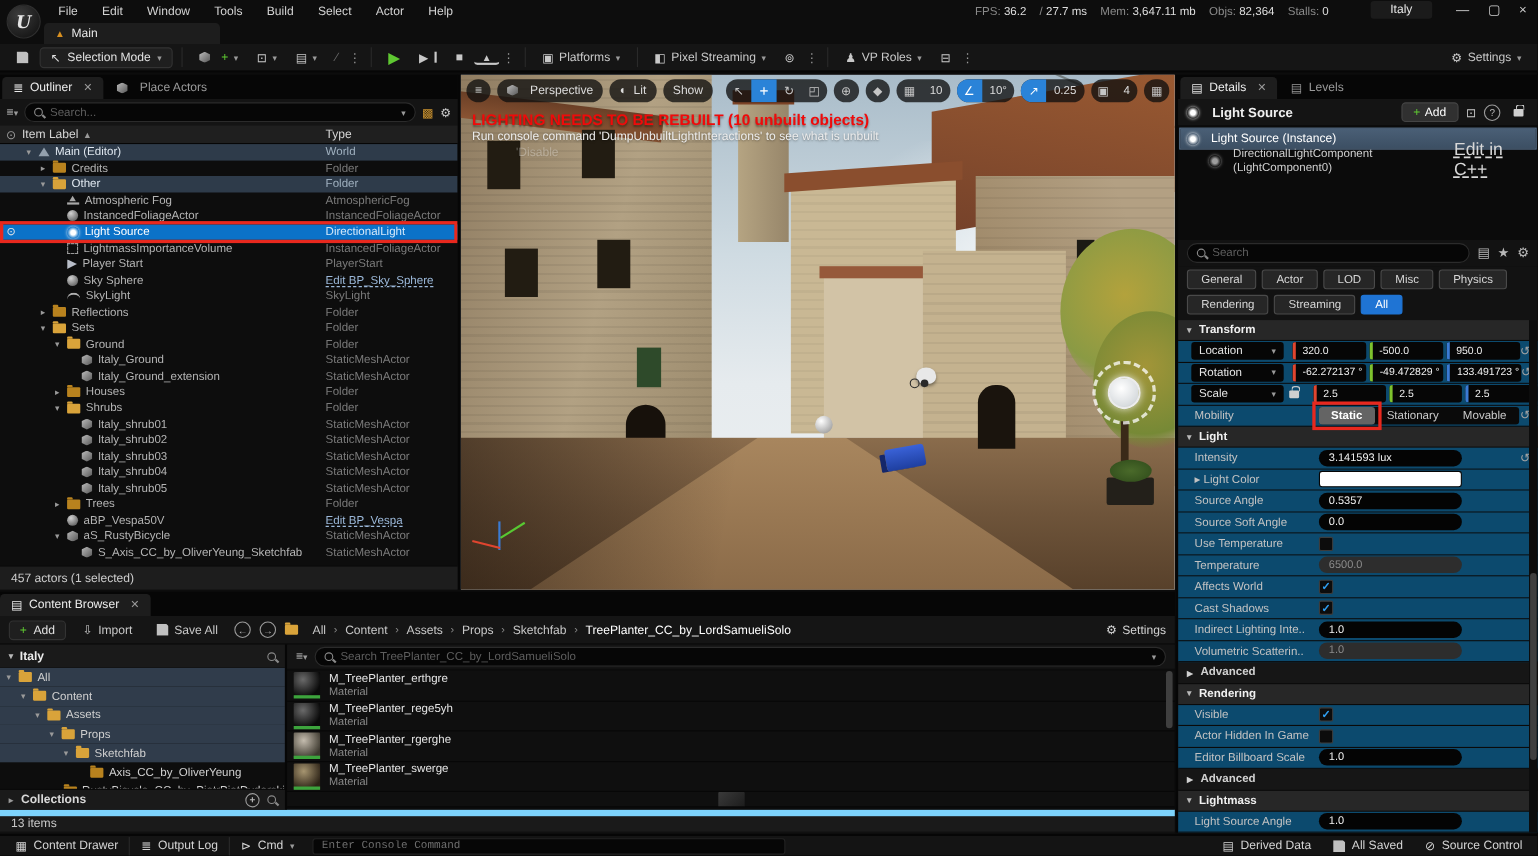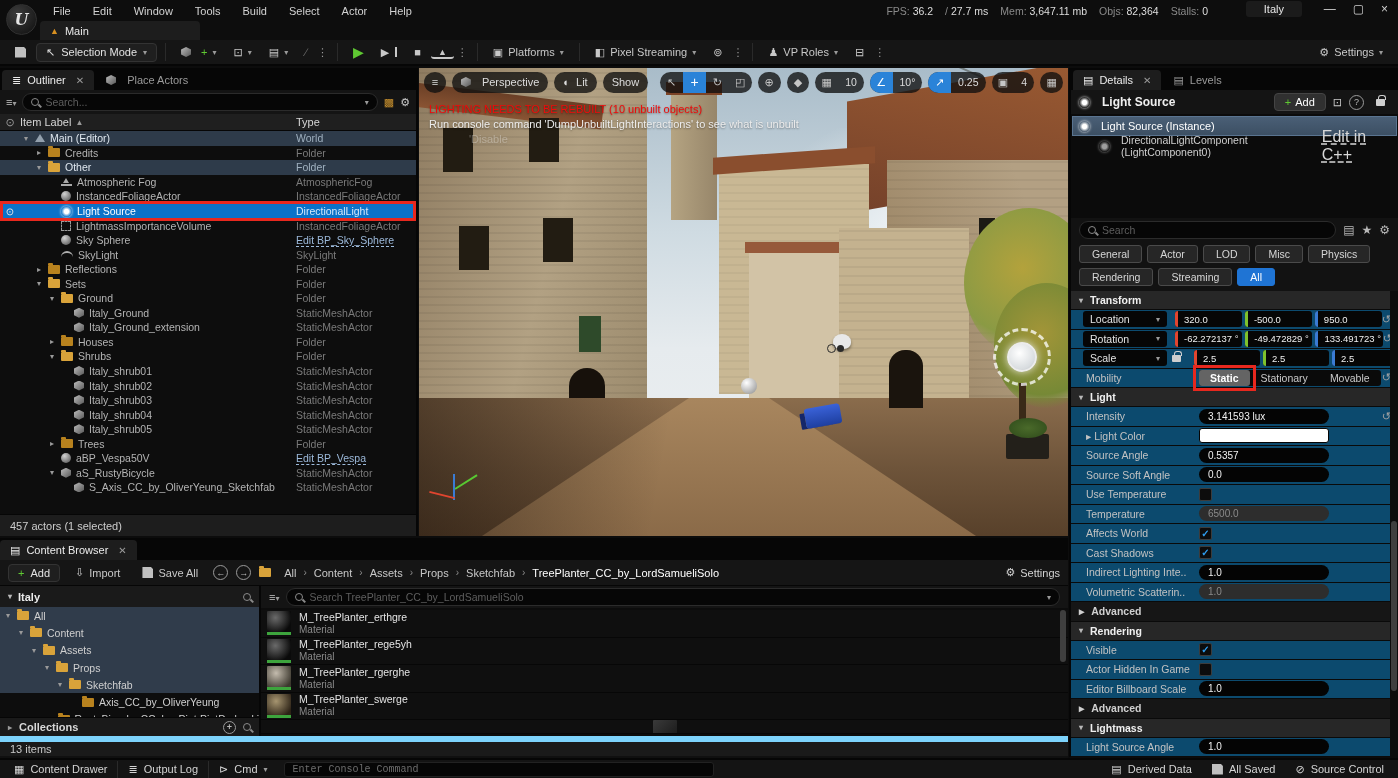--- a/index.html
+++ b/index.html
@@ -71,21 +71,21 @@
 .viewport{position:absolute;left:419px;top:68px;width:649px;height:468px;overflow:hidden;background:#9aa6ad;}
 .sc{position:absolute;}
 .vp-toolbar{position:absolute;left:5px;right:5px;top:3px;height:22px;display:flex;align-items:center;gap:6px;z-index:20;}
 .vp-pill{background:rgba(16,16,16,.78);border-radius:11px;height:21px;display:flex;align-items:center;gap:6px;padding:0 9px;color:#dcdcdc;}
 .vp-round{width:22px;justify-content:center;padding:0;border-radius:50%;}
 .vp-group{display:flex;background:rgba(16,16,16,.78);border-radius:11px;overflow:hidden;height:21px;}
 .vp-btn{width:23px;display:flex;align-items:center;justify-content:center;color:#c6c6c6;font-size:11px;}
 .vp-btn.on{background:#2a83d8;color:#fff;}
 .vp-val{padding:0 7px;display:flex;align-items:center;color:#dcdcdc;font-size:10.5px;}
 .warn{position:absolute;left:10px;top:34px;z-index:15;line-height:15px;}
-.warn-title{color:#f00a0a;font-weight:normal;font-size:11px;text-shadow:0 1px 2px rgba(0,0,0,.4);}
+.warn-title{color:#f00a0a;font-weight:bold;font-size:14px;text-shadow:0 1px 2px rgba(0,0,0,.4);}
 .warn-line{color:#ececec;font-size:11px;text-shadow:0 1px 2px rgba(0,0,0,.4);}
 .warn-faded{opacity:.32;padding-left:40px;}
 
 .details{position:absolute;left:1069px;top:68px;width:329px;height:689px;background:#101010;display:flex;flex-direction:column;border-left:2px solid #060606;}
 .d-header{height:24px;display:flex;align-items:center;gap:7px;padding:0 8px;background:#141414;}
 .d-title{font-weight:bold;color:#efefef;font-size:12px;flex:1;}
 .add-btn{background:#303030;border:1px solid #444;border-radius:4px;padding:2px 10px;display:flex;gap:4px;align-items:center;color:#fff;}
 .circ{width:15px;height:15px;border-radius:50%;border:1px solid #9a9a9a;display:flex;align-items:center;justify-content:center;font-size:9px;color:#b8b8b8;}
 .d-comp{background:#0b0b0b;height:104px;padding-top:2px;}
 .comp-row1{height:20px;margin:0 1px;background:linear-gradient(#4a5f76,#3c4f63);border:1px solid #5a7490;display:flex;align-items:center;gap:6px;padding:0 6px;color:#fff;}
@@ -336,20 +336,28 @@
           <span class="ol-label">Light Source</span>
           <span class="ol-type">DirectionalLight</span>
         </div>
         <div class="ol-row">
           <span class="ol-eye"></span>
           <span style="width: 30px;"></span>
           <span class="ol-arrow"></span>
           <span class="oi i-volume"></span>
           <span class="ol-label">LightmassImportanceVolume</span>
           <span class="ol-type">InstancedFoliageActor</span>
+        </div>
+        <div class="ol-row">
+          <span class="ol-eye"></span>
+          <span style="width: 30px;"></span>
+          <span class="ol-arrow"></span>
+          <span class="oi i-player"></span>
+          <span class="ol-label">Player Start</span>
+          <span class="ol-type">PlayerStart</span>
         </div>
         <div class="ol-row">
           <span class="ol-eye"></span>
           <span style="width: 30px;"></span>
           <span class="ol-arrow"></span>
           <span class="oi i-sphere"></span>
           <span class="ol-label">Sky Sphere</span>
           <span class="ol-type link">Edit BP_Sky_Sphere</span>
         </div>
         <div class="ol-row">

